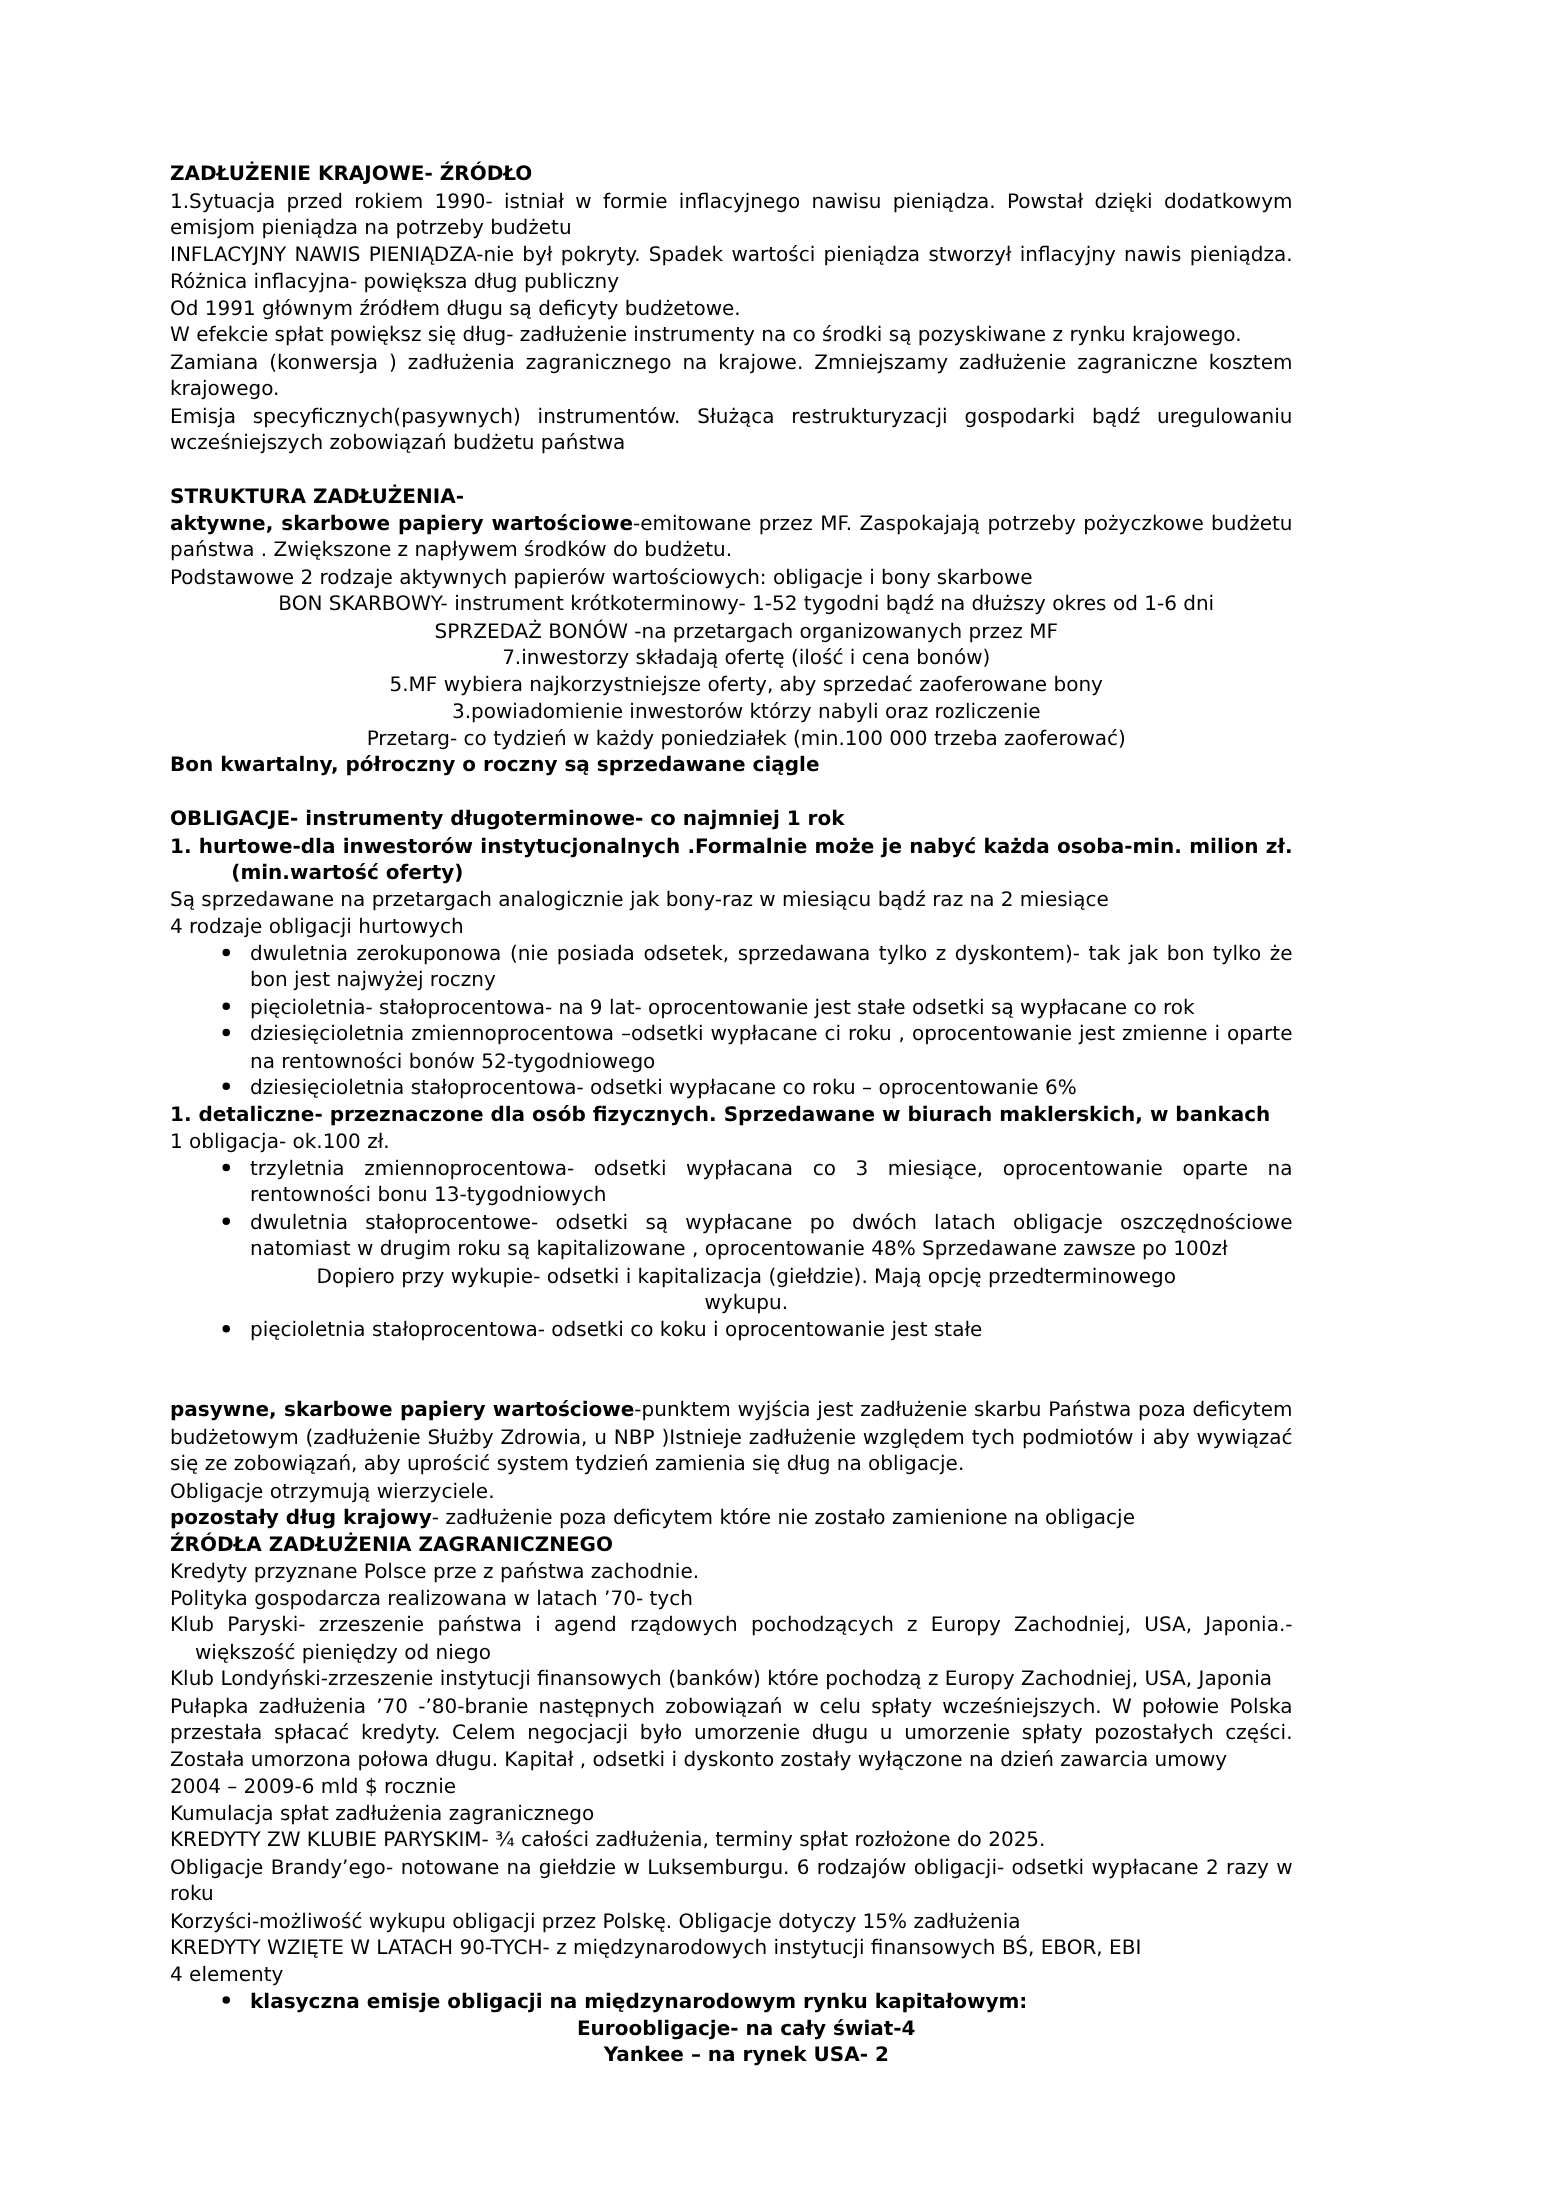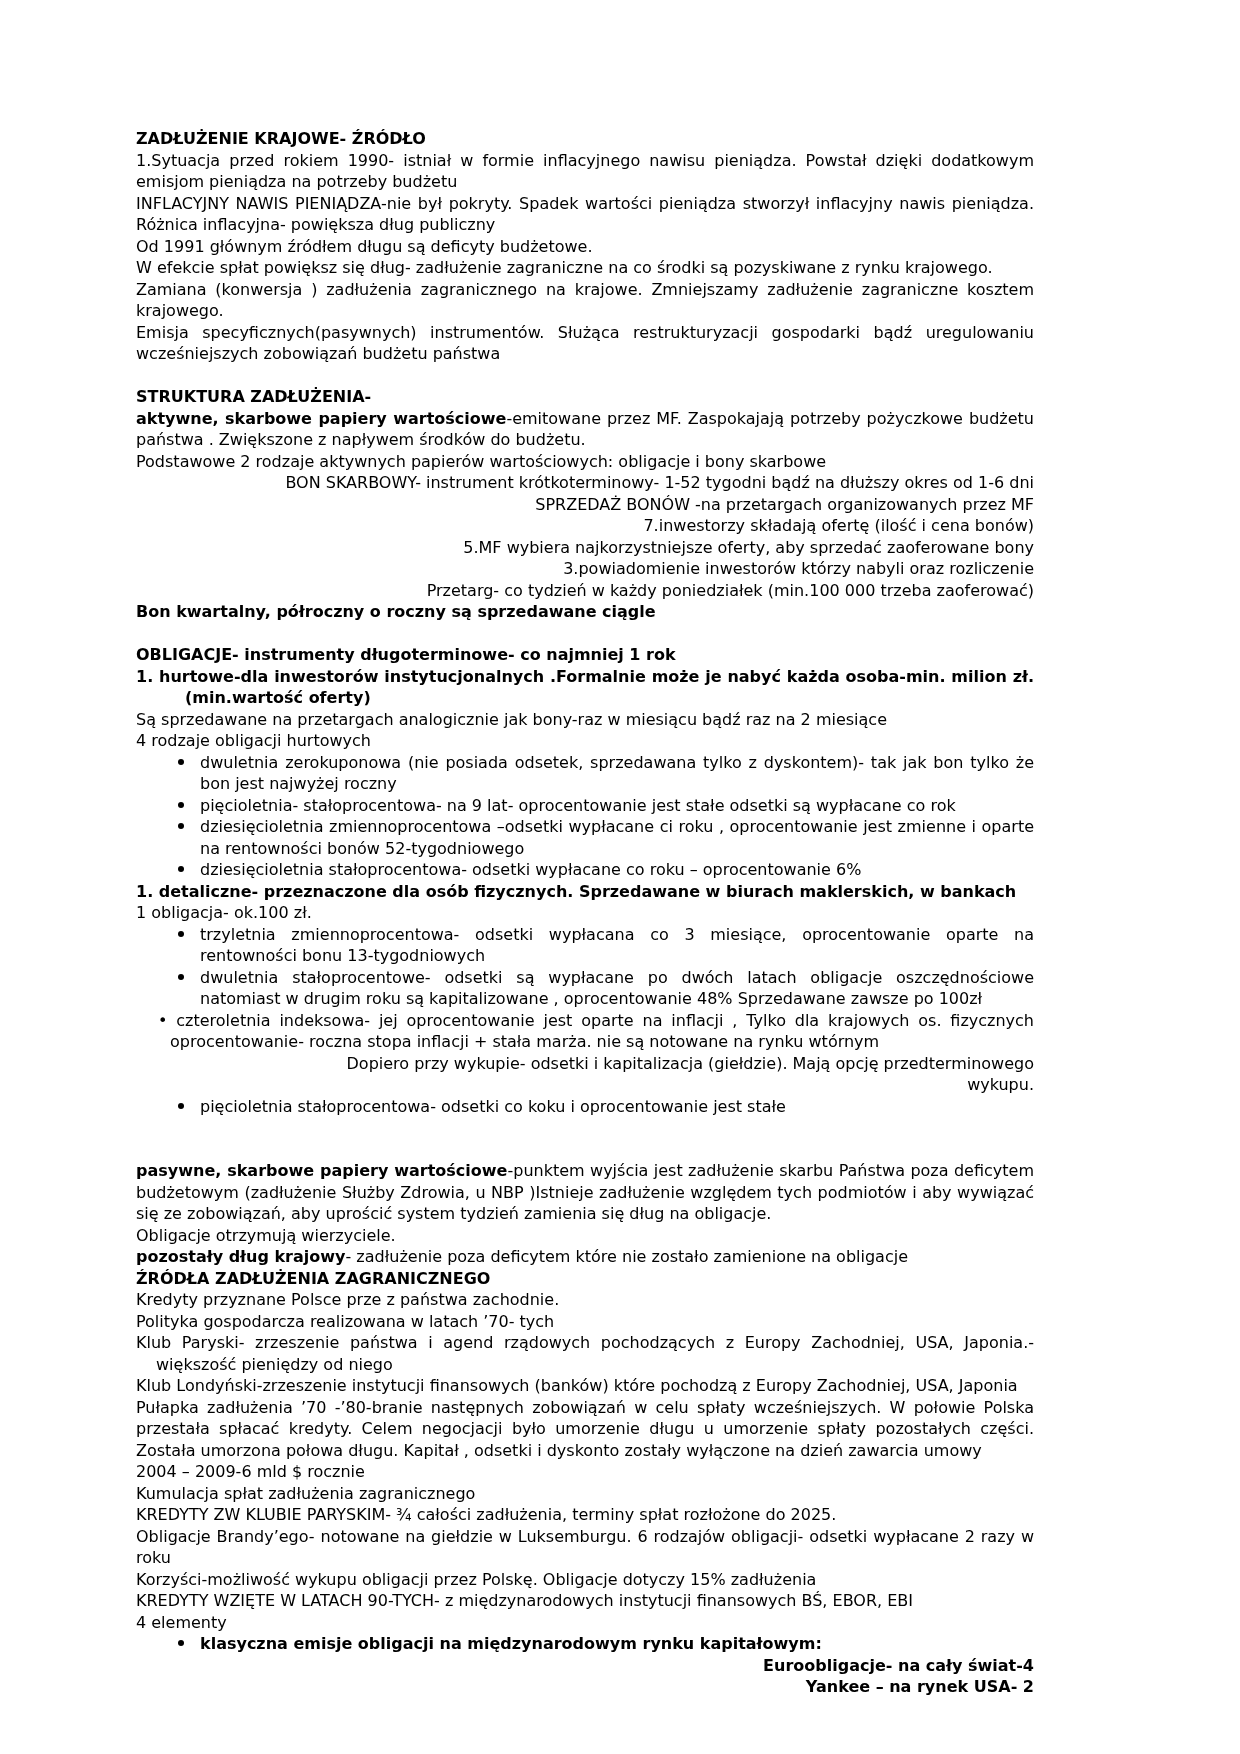--- a/index.html
+++ b/index.html
@@ -16,21 +16,21 @@
     padding: 128px 130px 80px 136px;
   }
   .doc {
     font-size: 16px;
     line-height: 21.5px;
   }
   .block { text-align: justify; }
   .heading { text-align: left; font-weight: bold; }
   .b { font-weight: bold; }
   .spacer { height: 21.5px; }
-  .indent { padding-left: 24px; text-align: right; }
+  .indent { padding-left: 24px; text-align: center; }
   .hang { padding-left: 20px; text-indent: -20px; }
   .hang2 { padding-left: 49px; text-indent: -49px; }
   .subbullet { padding-left: 34px; text-indent: -12px; }
   .bullet { position: relative; padding-left: 64px; }
   .bullet .dot {
     position: absolute;
     left: 42px;
     top: 7px;
     width: 6px;
     height: 6px;
@@ -40,21 +40,21 @@
 </style>
 </head>
 <body>
 
 <div class="page">
   <div class="doc">
       <div class="block heading"><span>ZADŁUŻENIE KRAJOWE- ŹRÓDŁO</span></div>
       <div class="block para"><span>1.Sytuacja przed rokiem 1990- istniał w formie inflacyjnego nawisu pieniądza. Powstał dzięki dodatkowym emisjom pieniądza na potrzeby budżetu</span></div>
       <div class="block para"><span>INFLACYJNY NAWIS PIENIĄDZA-nie był pokryty. Spadek wartości pieniądza stworzył inflacyjny nawis pieniądza. Różnica inflacyjna- powiększa dług publiczny</span></div>
       <div class="block para"><span>Od 1991 głównym źródłem długu są deficyty budżetowe.</span></div>
-      <div class="block para"><span>W efekcie spłat powiększ się dług- zadłużenie zagraniczne na co środki są pozyskiwane z rynku krajowego.</span></div>
+      <div class="block para"><span>W efekcie spłat powiększ się dług- zadłużenie instrumenty na co środki są pozyskiwane z rynku krajowego.</span></div>
       <div class="block para"><span>Zamiana (konwersja ) zadłużenia zagranicznego na krajowe. Zmniejszamy zadłużenie zagraniczne kosztem krajowego.</span></div>
       <div class="block para"><span>Emisja specyficznych(pasywnych) instrumentów. Służąca restrukturyzacji gospodarki bądź uregulowaniu wcześniejszych zobowiązań budżetu państwa</span></div>
       <div class="block spacer"></div>
       <div class="block heading"><span>STRUKTURA ZADŁUŻENIA-</span></div>
       <div class="block para"><span class="b">aktywne, skarbowe papiery wartościowe</span><span>-emitowane przez MF. Zaspokajają potrzeby pożyczkowe budżetu państwa . Zwiększone z napływem środków do budżetu.</span></div>
       <div class="block para"><span>Podstawowe 2 rodzaje aktywnych papierów wartościowych: obligacje i bony skarbowe</span></div>
       <div class="block indent"><span>BON SKARBOWY- instrument krótkoterminowy- 1-52 tygodni bądź na dłuższy okres od 1-6 dni</span></div>
       <div class="block indent"><span>SPRZEDAŻ BONÓW -na przetargach organizowanych przez MF</span></div>
       <div class="block indent"><span>7.inwestorzy składają ofertę (ilość i cena bonów)</span></div>
       <div class="block indent"><span>5.MF wybiera najkorzystniejsze oferty, aby sprzedać zaoferowane bony</span></div>
@@ -67,21 +67,20 @@
       <div class="block para"><span>Są sprzedawane na przetargach analogicznie jak bony-raz w miesiącu bądź raz na 2 miesiące</span></div>
       <div class="block para"><span>4 rodzaje obligacji hurtowych</span></div>
       <div class="block bullet"><span class="dot"></span><span>dwuletnia zerokuponowa (nie posiada odsetek, sprzedawana tylko z dyskontem)- tak jak bon tylko że bon jest najwyżej roczny</span></div>
       <div class="block bullet"><span class="dot"></span><span>pięcioletnia- stałoprocentowa- na 9 lat- oprocentowanie jest stałe odsetki są wypłacane co rok</span></div>
       <div class="block bullet"><span class="dot"></span><span>dziesięcioletnia zmiennoprocentowa –odsetki wypłacane ci roku , oprocentowanie jest zmienne i oparte na rentowności bonów 52-tygodniowego</span></div>
       <div class="block bullet"><span class="dot"></span><span>dziesięcioletnia stałoprocentowa- odsetki wypłacane co roku – oprocentowanie 6%</span></div>
       <div class="block para b"><span>1. detaliczne- przeznaczone dla osób fizycznych. Sprzedawane w biurach maklerskich, w bankach</span></div>
       <div class="block para"><span>1 obligacja- ok.100 zł.</span></div>
       <div class="block bullet"><span class="dot"></span><span>trzyletnia zmiennoprocentowa- odsetki wypłacana co 3 miesiące, oprocentowanie oparte na rentowności bonu 13-tygodniowych</span></div>
       <div class="block bullet"><span class="dot"></span><span>dwuletnia stałoprocentowe- odsetki są wypłacane po dwóch latach obligacje oszczędnościowe natomiast w drugim roku są kapitalizowane , oprocentowanie 48% Sprzedawane zawsze po 100zł</span></div>
-      <div class="block subbullet"><span>• czteroletnia indeksowa- jej oprocentowanie jest oparte na inflacji , Tylko dla krajowych os. fizycznych oprocentowanie- roczna stopa inflacji + stała marża. nie są notowane na rynku wtórnym</span></div>
       <div class="block indent"><span>Dopiero przy wykupie- odsetki i kapitalizacja (giełdzie). Mają opcję przedterminowego</span></div>
       <div class="block indent"><span>wykupu.</span></div>
       <div class="block bullet"><span class="dot"></span><span>pięcioletnia stałoprocentowa- odsetki co koku i oprocentowanie jest stałe</span></div>
       <div class="block spacer"></div>
       <div class="block spacer"></div>
       <div class="block para"><span class="b">pasywne, skarbowe papiery wartościowe</span><span>-punktem wyjścia jest zadłużenie skarbu Państwa poza deficytem budżetowym (zadłużenie Służby Zdrowia, u NBP )Istnieje zadłużenie względem tych podmiotów i aby wywiązać się ze zobowiązań, aby uprościć system tydzień zamienia się dług na obligacje.</span></div>
       <div class="block para"><span>Obligacje otrzymują wierzyciele.</span></div>
       <div class="block para"><span class="b">pozostały dług krajowy</span><span>- zadłużenie poza deficytem które nie zostało zamienione na obligacje</span></div>
       <div class="block heading"><span>ŹRÓDŁA ZADŁUŻENIA ZAGRANICZNEGO</span></div>
       <div class="block para"><span>Kredyty przyznane Polsce prze z państwa zachodnie.</span></div>

